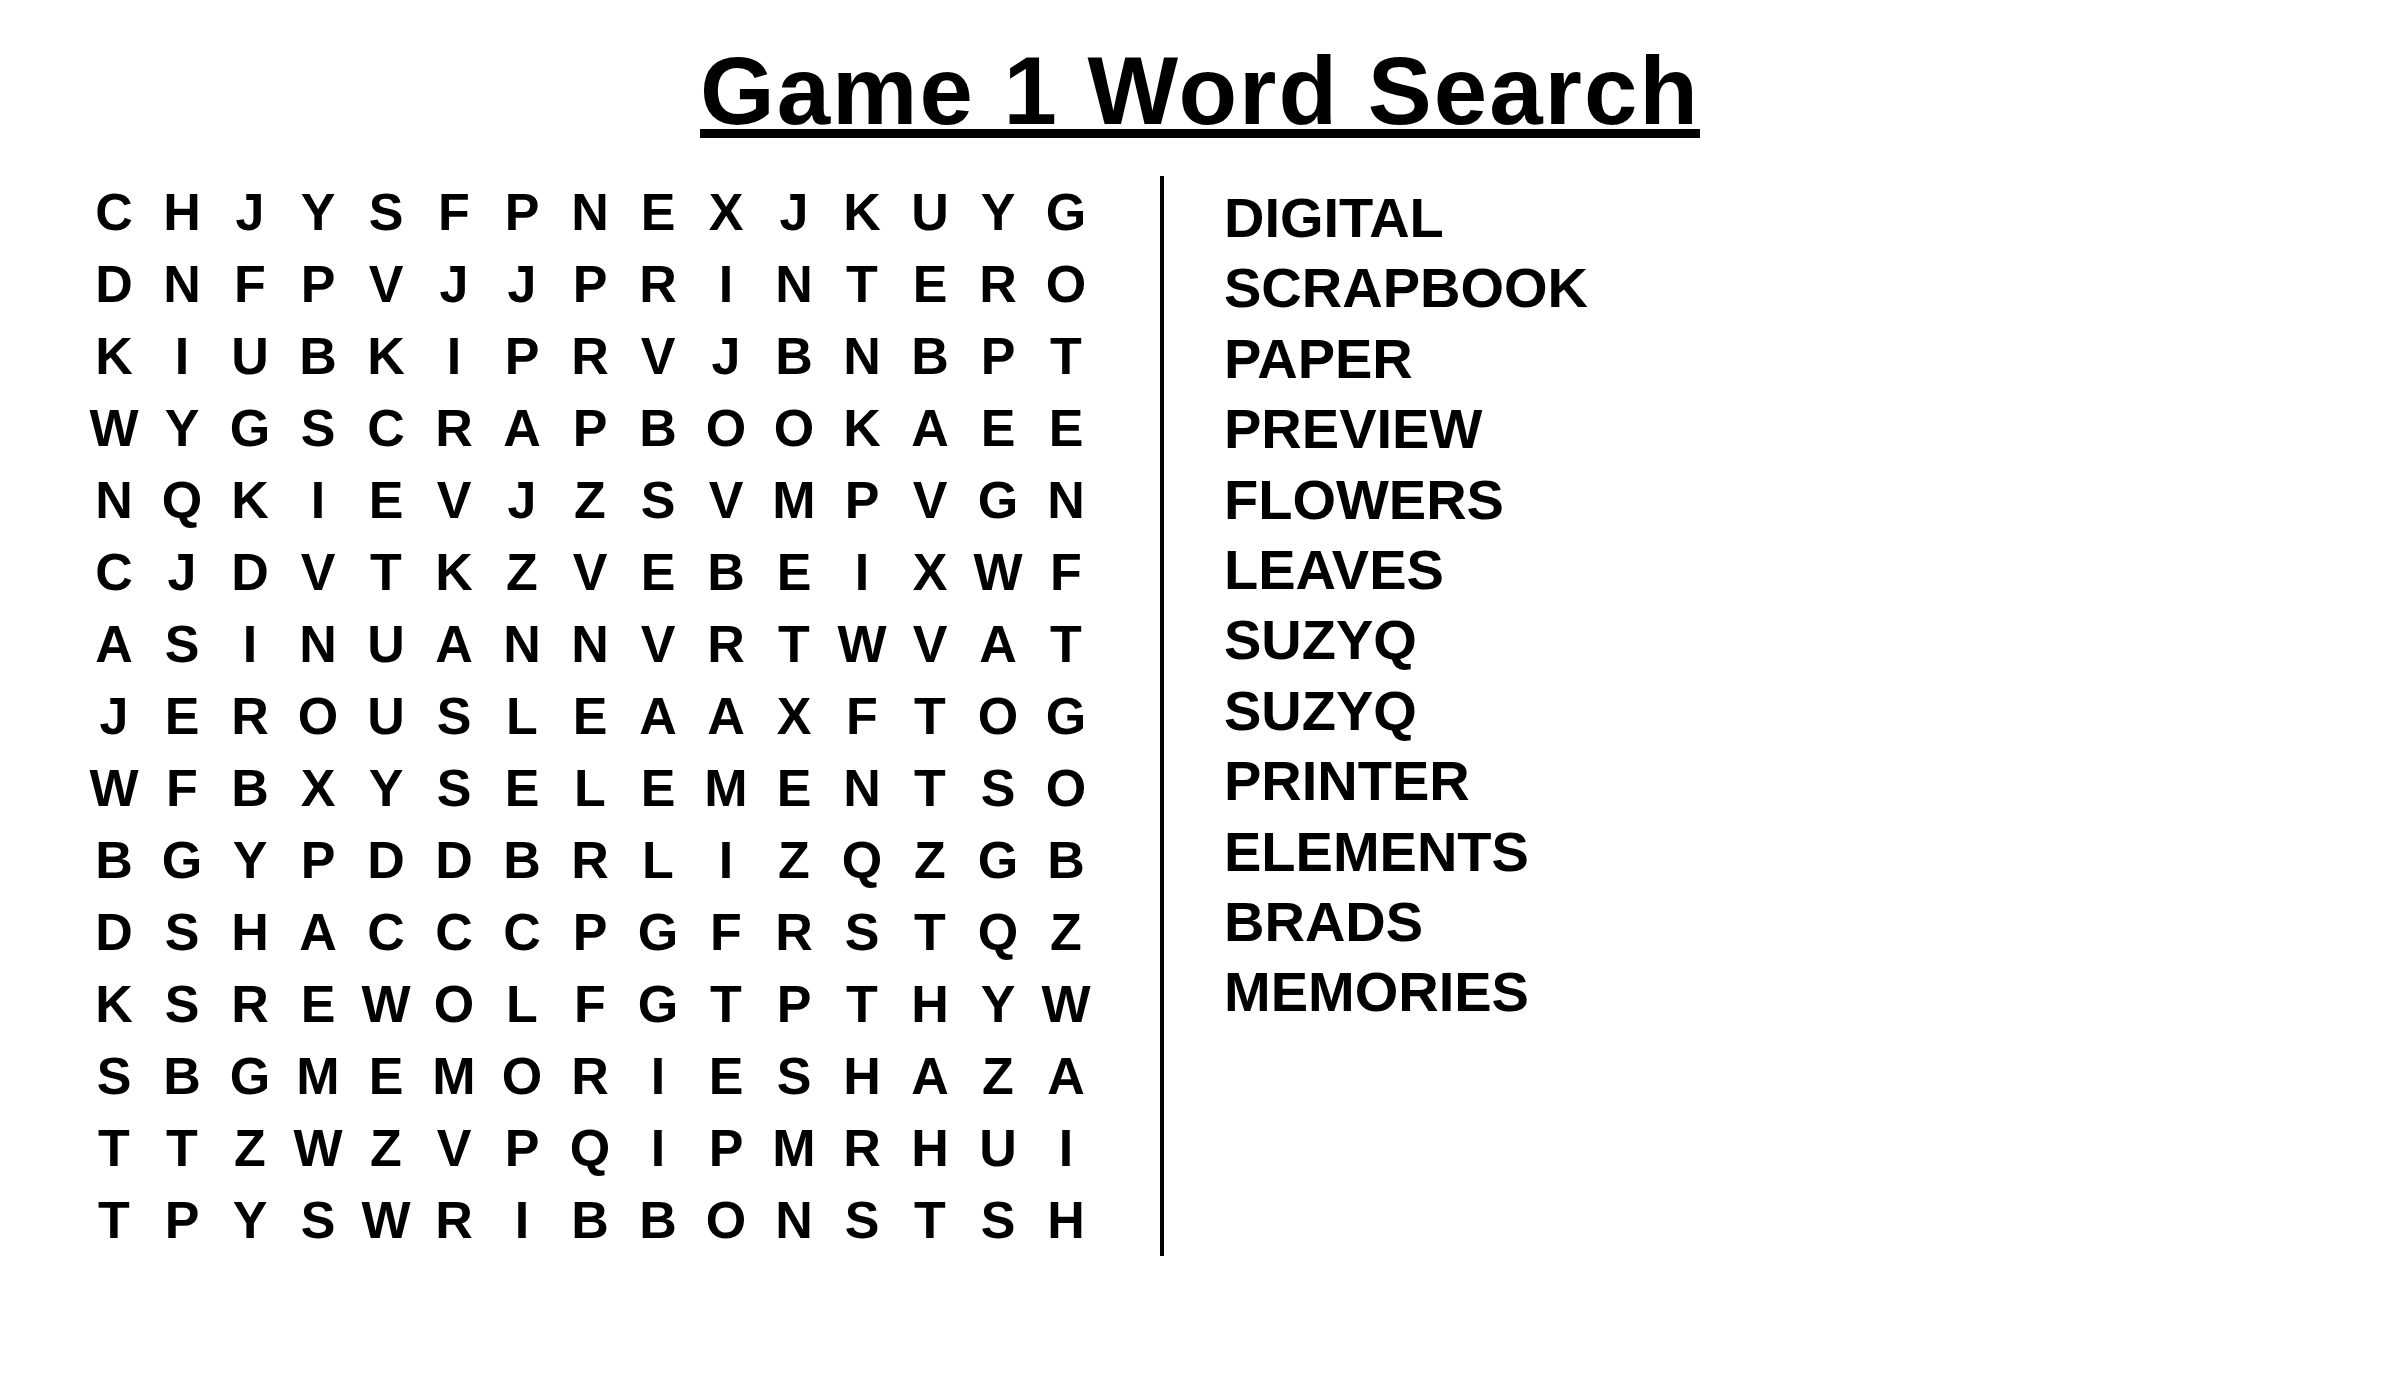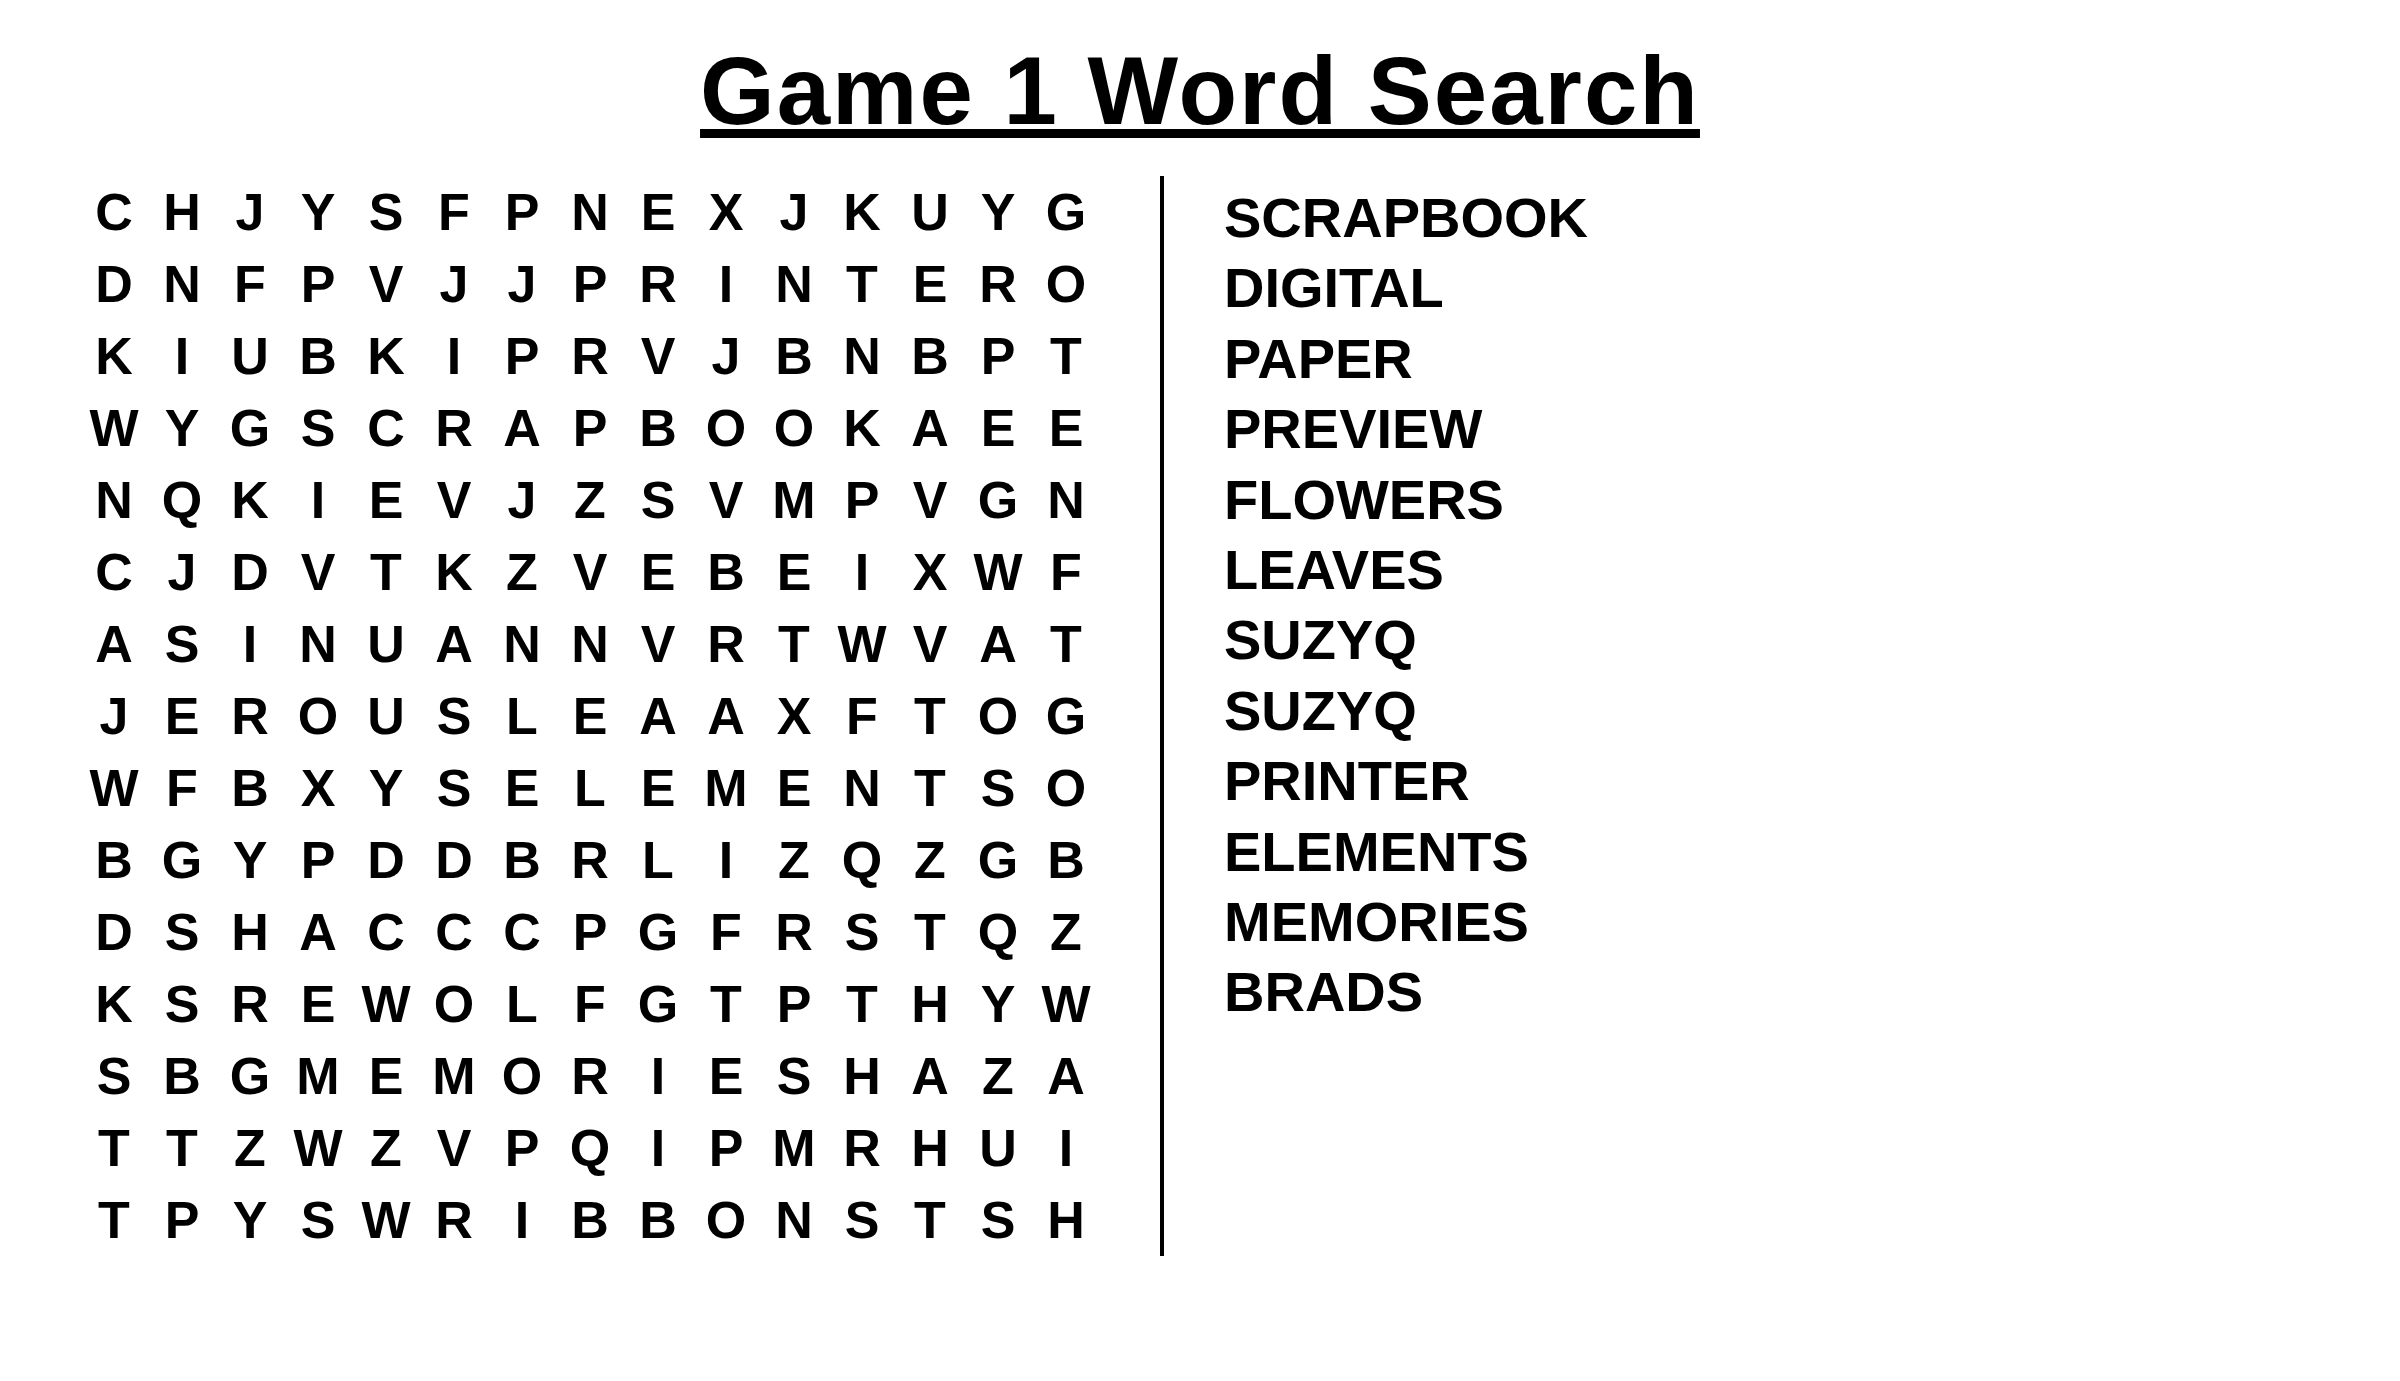--- a/index.html
+++ b/index.html
@@ -339,26 +339,26 @@
         <div class="grid-cell">T</div>
         <div class="grid-cell">S</div>
         <div class="grid-cell">H</div>
       </div>
     </div>
 
   <div id="divider"></div>
 
   <div id="word-list">
 
-  <div class="word-item">SCRAPBOOK</div>
-      <div class="word-item">DIGITAL</div>
+  <div class="word-item">DIGITAL</div>
+      <div class="word-item">SCRAPBOOK</div>
       <div class="word-item">PAPER</div>
       <div class="word-item">PREVIEW</div>
       <div class="word-item">FLOWERS</div>
       <div class="word-item">LEAVES</div>
       <div class="word-item">SUZYQ</div>
       <div class="word-item">SUZYQ</div>
       <div class="word-item">PRINTER</div>
       <div class="word-item">ELEMENTS</div>
+      <div class="word-item">BRADS</div>
       <div class="word-item">MEMORIES</div>
-      <div class="word-item">BRADS</div>
     </div>
 </div>
 
 </body></html>

